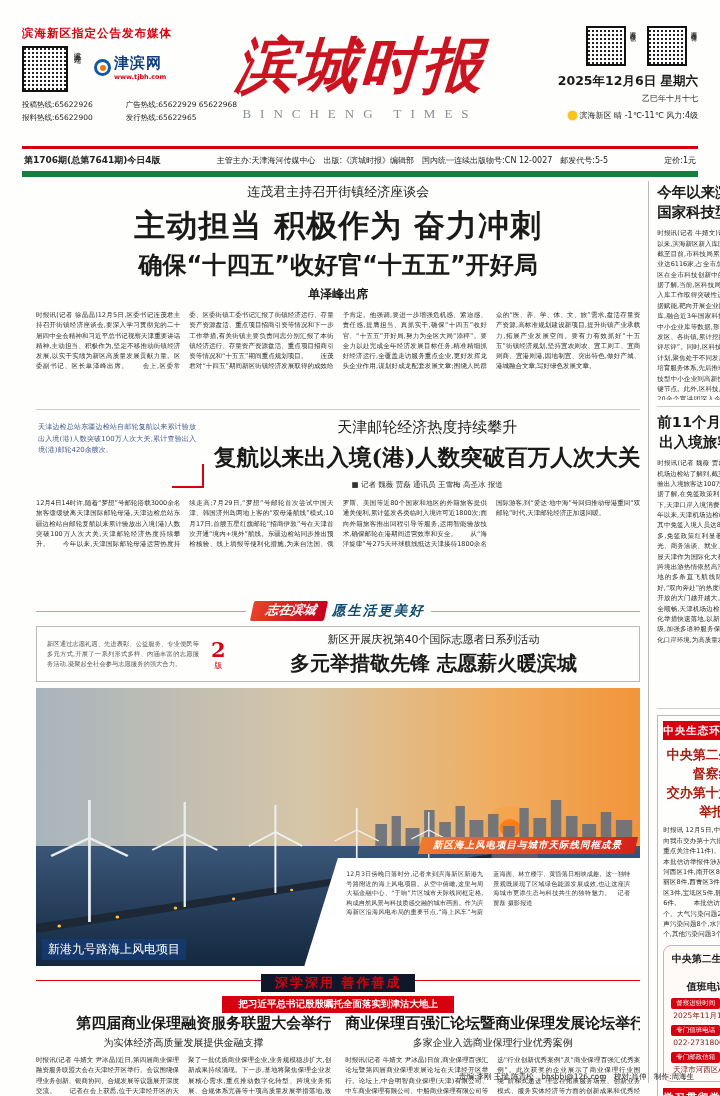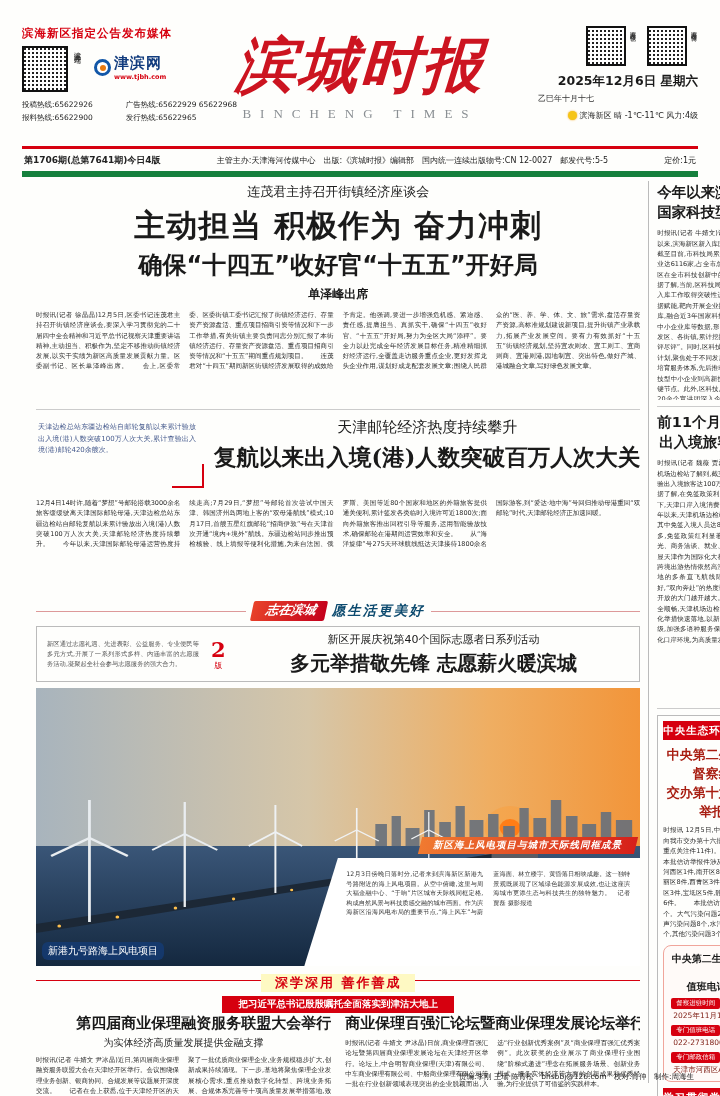--- a/index.html
+++ b/index.html
@@ -32,21 +32,21 @@
   .mh-center { position:absolute; left:180px; right:180px; top:0; text-align:center; }
   .masthead-title { font-family:"DejaVu Serif","Liberation Serif",serif; font-style:italic;
                     font-weight:900; font-size:60px; line-height:78px; color:#cc1420;
                     letter-spacing:2px; transform:skewX(-3deg); white-space:nowrap; }
   .masthead-en { font-family:"Liberation Serif",serif; font-size:13px; color:#8a8f93;
                  letter-spacing:9px; margin-top:2px; }
   .mh-right { position:absolute; right:0; top:0; width:160px; }
   .qr-row { display:flex; justify-content:flex-end; gap:10px; }
   .qr-item { display:flex; gap:2px; }
   .date-line { font-size:12.5px; font-weight:bold; margin-top:7px; text-align:right; white-space:nowrap; }
-  .lunar-line { font-size:8px; color:#333; text-align:left; margin-top:3px; }
+  .lunar-line { font-size:8px; color:#333; text-align:right; margin-top:3px; }
   .weather-line { font-size:8px; color:#222; text-align:right; margin-top:6px;
                   display:flex; justify-content:flex-end; align-items:center; gap:3px; white-space:nowrap; }
   .sun-icon { width:9px; height:9px; border-radius:50%; background:#f5c518; display:inline-block;
               box-shadow:0 0 2px #f5a518; }
   .red-rule { height:3px; background:#d6000f; margin-top:4px; border-bottom:1px solid #d6000f; }
   .info-bar { display:flex; justify-content:space-between; align-items:center; font-size:8px;
               color:#222; padding:5px 2px 4px 2px; border-bottom:6px solid #15803d; white-space:nowrap; }
   .info-issue { font-weight:bold; font-size:9px; }
 
   
@@ -97,25 +97,25 @@
   .photo-ribbon { position:absolute; right:4px; bottom:112px; width:216px; text-align:center;
                   background:linear-gradient(90deg,#f07a30,#d6201a); color:#fff; font-size:9.5px;
                   font-weight:bold; padding:2px 0; transform:skewX(-14deg); letter-spacing:1px; }
   .photo-overlay { position:absolute; right:0; bottom:0; width:336px; height:108px; background:#fff;
                    clip-path:polygon(10% 0,100% 0,100% 100%,0 100%); padding:6px 10px 4px 42px; }
   .photo-h { text-align:center; font-size:19px; font-weight:900; white-space:nowrap; }
   .photo-h .red-script { color:#d6000f; font-style:italic; font-family:"DejaVu Serif",serif; }
   .photo-body { column-count:2; column-gap:10px; font-size:6.2px; line-height:1.55; color:#333;
                 text-align:justify; margin-top:5px; height:64px; overflow:hidden; }
   .photo-chip { position:absolute; left:6px; bottom:6px; background:rgba(20,60,120,.75); color:#fff;
-                font-size:10px; padding:2px 6px;border-radius:6px; }
+                font-size:12px; padding:2px 6px; }
 
   .study-banner { margin-top:6px; text-align:center; position:relative; height:36px; }
   .study-banner .hline { position:absolute; top:8px; left:0; right:0; border-top:1px solid #d6000f; }
-  .study-title { display:inline-block; background:#fef9c3; position:relative; padding:0 14px;
+  .study-title { display:inline-block; background:#0f172a; position:relative; padding:0 14px;
                  color:#d6000f; font-weight:900; font-size:13px; letter-spacing:2px; }
   .study-sub { display:inline-block; background:#d6000f; color:#fff; font-size:9.5px; font-weight:bold;
                padding:2px 16px; margin-top:3px; position:relative; }
 
   .bottom-row { display:flex; gap:14px; margin-top:6px; height:104px; }
   .bottom-row article { flex:1; overflow:hidden; }
   .b-h { text-align:right; font-size:15px; font-weight:900; white-space:nowrap; }
   .b-sub { text-align:center; font-size:10px; color:#222; margin-top:3px; }
   .b-body { column-count:2; column-gap:9px; margin-top:5px; height:70px; }
 
@@ -215,20 +215,21 @@
         <div class="lead-attend">单泽峰出席</div>
         <div class="body-txt lead-body">时报讯(记者 徐晶晶)12月5日,区委书记连茂君主持召开街镇经济座谈会,要深入学习贯彻党的二十届四中全会精神和习近平总书记视察天津重要讲话精神,主动担当、积极作为,坚定不移推动街镇经济发展,以实干实绩为新区高质量发展贡献力量。区委副书记、区长单泽峰出席。　　会上,区委常委、区委街镇工委书记汇报了街镇经济运行、存量资产资源盘活、重点项目招商引资等情况和下一步工作举措,有关街镇主要负责同志分别汇报了本街镇经济运行、存量资产资源盘活、重点项目招商引资等情况和“十五五”期间重点规划项目。　　连茂君对“十四五”期间新区街镇经济发展取得的成效给予肯定。他强调,要进一步增强危机感、紧迫感、责任感,提膺担当、真抓实干,确保“十四五”收好官、“十五五”开好局,努力为全区大局“添秤”。要全力以赴完成全年经济发展目标任务,精准精细抓好经济运行,全覆盖走访服务重点企业,更好发挥龙头企业作用,谋划好成龙配套发展文章;围绕人民群众的“医、养、学、体、文、旅”需求,盘活存量资产资源,高标准规划建设新项目,提升街镇产业承载力,拓展产业发展空间。要有力有效抓好“十五五”街镇经济规划,坚持宜农则农、宜工则工、宜商则商、宜港则港,因地制宜、突出特色,做好产城、港城融合文章,写好绿色发展文章。</div>
       </section>
 
       <section class="cruise">
         <div class="cruise-top">
           <div class="summary-box">天津边检总站东疆边检站自邮轮复航以来累计验放出入境(港)人数突破100万人次大关,累计查验出入境(港)邮轮420余艘次。</div>
           <div class="cruise-head">
             <div class="cruise-kicker">天津邮轮经济热度持续攀升</div>
             <div class="cruise-h">复航以来出入境(港)人数突破百万人次大关</div>
+            <div class="cruise-byline">■ 记者 魏薇 贾磊 通讯员 王雪梅 高圣冰 报道</div>
           </div>
         </div>
         <div class="body-txt cruise-body">12月4日14时许,随着“梦想”号邮轮搭载3000余名旅客缓缓驶离天津国际邮轮母港,天津边检总站东疆边检站自邮轮复航以来累计验放出入境(港)人数突破100万人次大关,天津邮轮经济热度持续攀升。　　今年以来,天津国际邮轮母港运营热度持续走高;7月29日,“梦想”号邮轮首次尝试中国天津、韩国济州岛两地上客的“双母港航线”模式;10月17日,首艘五星红旗邮轮“招商伊敦”号在天津首次开通“境内+境外”航线。东疆边检站同步推出预检核验、线上填报等便利化措施,为来自法国、俄罗斯、美国等近80个国家和地区的外籍旅客提供通关便利,累计签发各类临时入境许可近1800次;面向外籍旅客推出回程引导等服务,运用智能验放技术,确保邮轮在港期间运营效率和安全。　　从“海洋旋律”号275天环球航线抵达天津接待1800余名国际游客,到“爱达·地中海”号回归推动母港重回“双邮轮”时代,天津邮轮经济正加速回暖。</div>
       </section>
 
       <div class="script-banner">
         <div class="hline"></div>
         <div class="ribbon-chip">志在滨城</div>
         <div class="script-red">愿生活更美好</div>
         <div class="hline"></div>
@@ -339,20 +340,21 @@
       </div>
 
       <div class="bottom-row">
         <article>
           <div class="b-h">第四届商业保理融资服务联盟大会举行</div>
           <div class="b-sub">为实体经济高质量发展提供金融支撑</div>
           <div class="body-txt b-body">时报讯(记者 牛婧文 尹冰晶)近日,第四届商业保理融资服务联盟大会在天津经开区举行。会议围绕保理业务创新、银商协同、合规发展等议题展开深度交流。　　记者在会上获悉,位于天津经开区的天津商业保理创新发展基地经过5年深耕,已构建起集孵化、培育、风险防控于一体的产业生态体系,集聚了一批优质商业保理企业,业务规模稳步扩大,创新成果持续涌现。下一步,基地将聚焦保理企业发展核心需求,重点推动数字化转型、跨境业务拓展、合规体系完善等十项高质量发展举措落地,致力打造全国领先的商业保理集聚区。</div>
         </article>
         <article>
           <div class="b-h">商业保理百强汇论坛暨商业保理发展论坛举行</div>
+          <div class="b-sub">多家企业入选商业保理行业优秀案例</div>
           <div class="body-txt b-body">时报讯(记者 牛婧文 尹冰晶)日前,商业保理百强汇论坛暨第四届商业保理发展论坛在天津经开区举行。论坛上,中合明智商业保理(天津)有限公司、中车商业保理有限公司、中船商业保理有限公司等一批在行业创新领域表现突出的企业脱颖而出,入选“行业创新优秀案例”及“商业保理百强汇优秀案例”。此次获奖的企业展示了商业保理行业围绕“阶梯式递进”理念在拓展服务场景、创新业务模式、服务实体经济等方面的创新成果和优秀经验,为行业提供了可借鉴的实践样本。</div>
         </article>
       </div>
     </div>
 
     <div class="col-right">
 
       <section class="side-sec tech">
         <div class="side-h">今年以来滨海新区新入库</div>
         <div class="side-h">国家科技型中小企业1341家</div>

